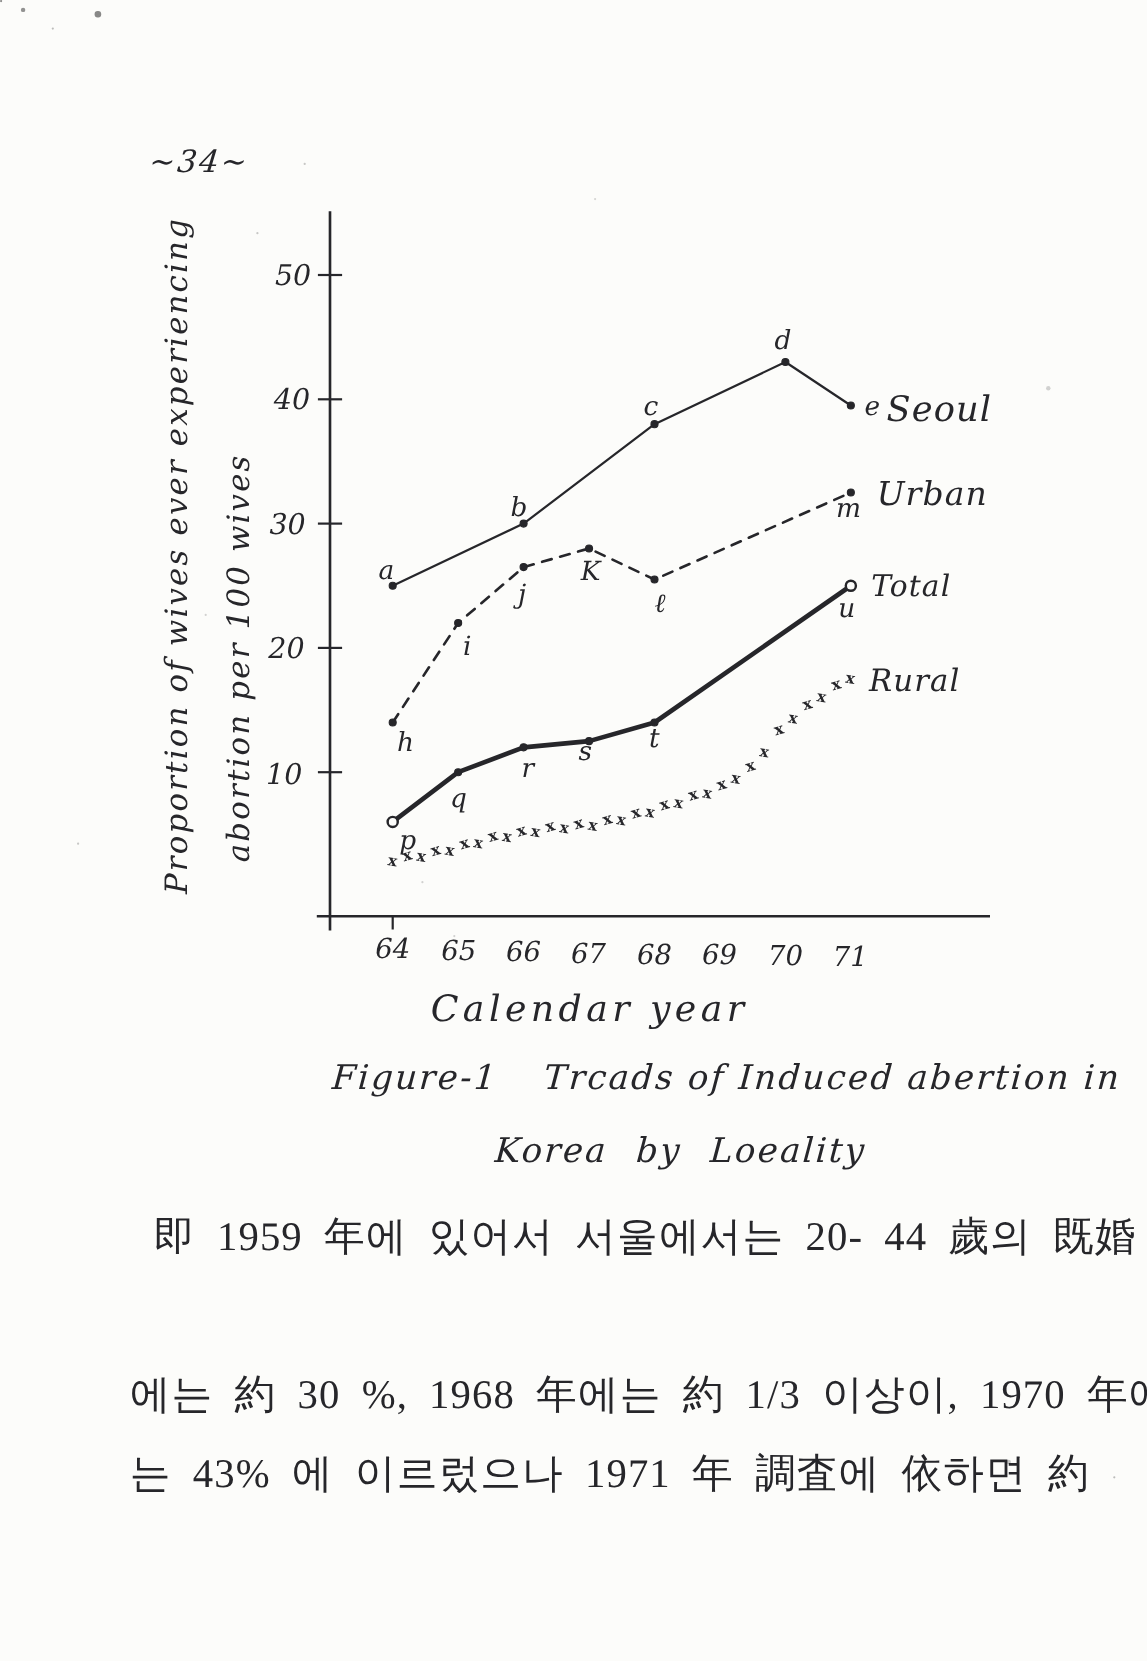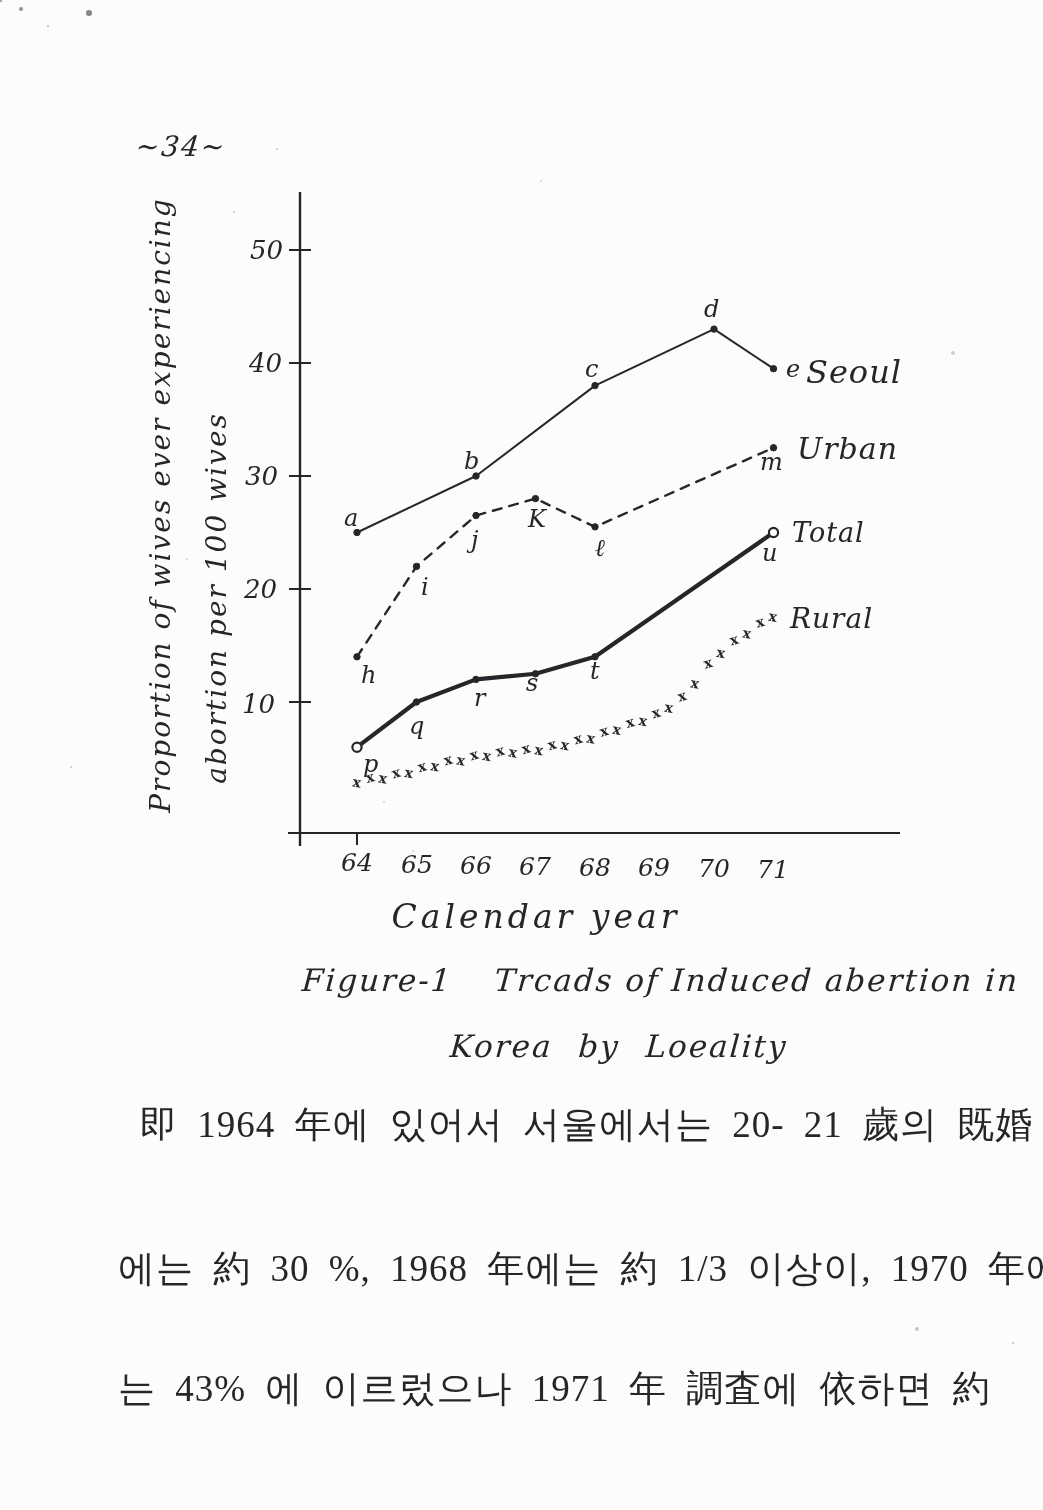--- a/index.html
+++ b/index.html
@@ -197,17 +197,17 @@
     </g>
   </svg>
 
   <div class="figcap" style="left:302px;top:962px;">
     <span>Figure-1</span><span class="gap"></span><span>Trcads of Induced abertion in</span>
   </div>
   <div class="figcap" style="left:450px;top:1028px;word-spacing:14px;">
     <span>Korea   by   Loeality</span>
   </div>
 
-  <div class="bodyline" style="top:1102px;padding-left:22px;">即  1964 年에   있어서   서울에서는   20- 21 歲의   既婚</div>
+  <div class="bodyline" style="top:1102px;padding-left:22px;">即  1959 年에   있어서   서울에서는   20- 44 歲의   既婚</div>
   <div class="bodyline" style="top:1246px;">에는   約 30 %,   1968 年에는   約 1/3  이상이,   1970 年에</div>
-  <div class="bodyline" style="top:1318px;margin-top:48px;">는   43% 에   이르렀으나   1971 年   調査에   依하면   約</div>
+  <div class="bodyline" style="top:1318px;">는   43% 에   이르렀으나   1971 年   調査에   依하면   約</div>
 
 </div>
 
 </body></html>

